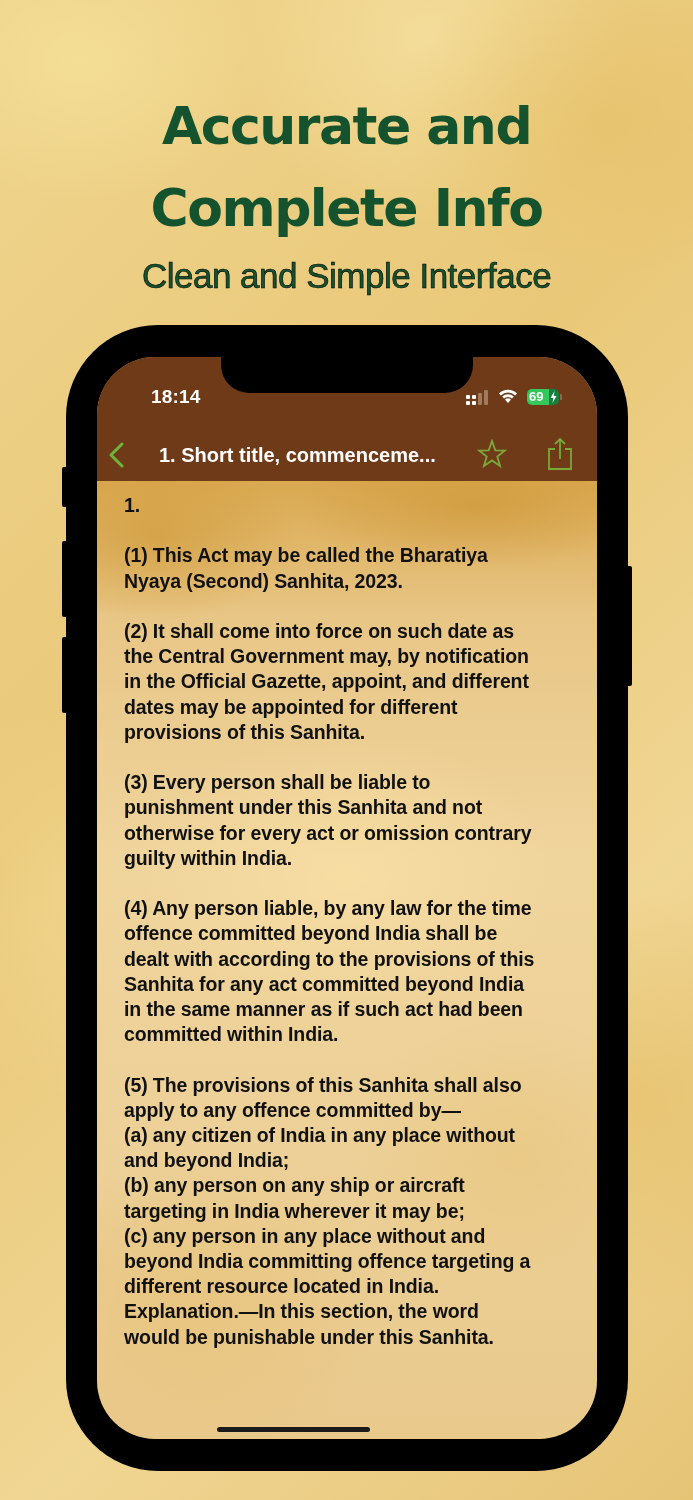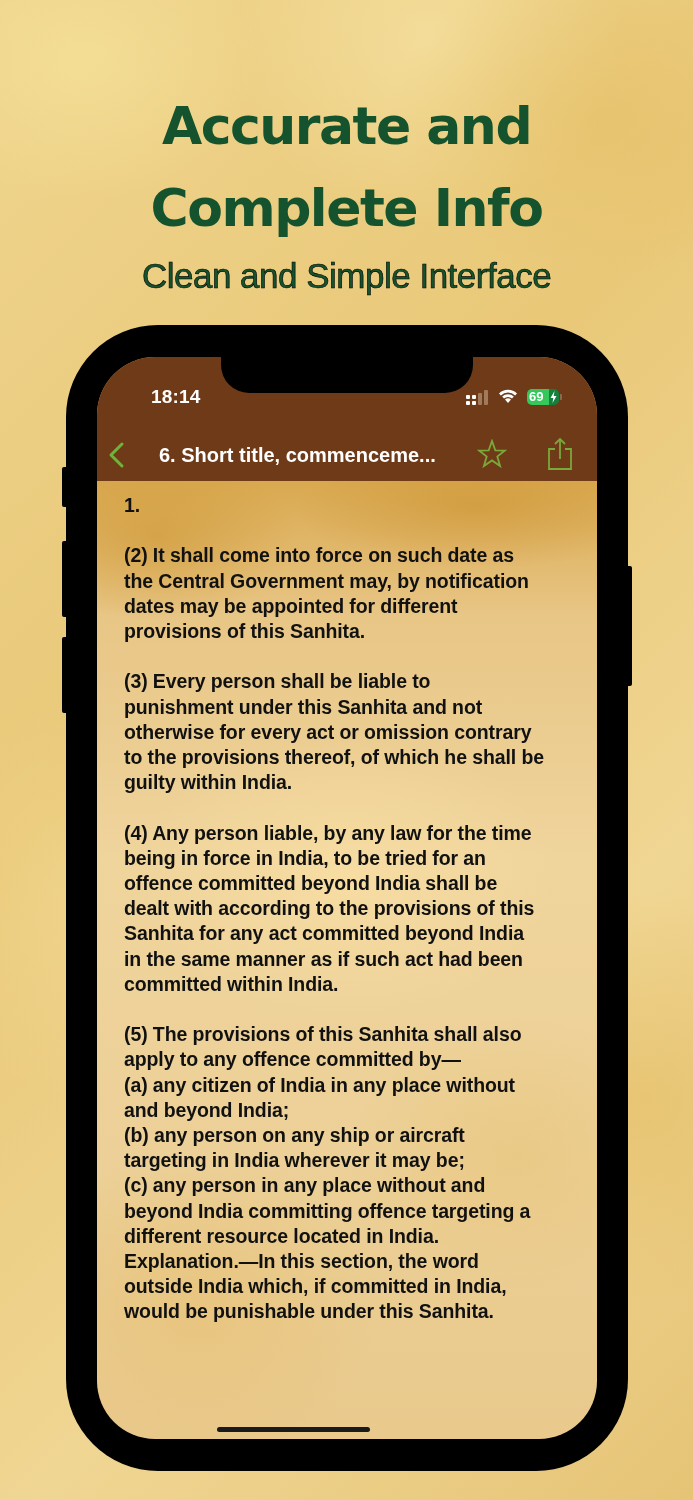--- a/index.html
+++ b/index.html
@@ -131,72 +131,74 @@
       <svg class="battery-bolt" viewBox="0 0 7 12">
         <path d="M4.5 0 L0.5 7 H3.3 L2.5 12 L6.5 5 H3.7 Z" fill="#fff"></path>
       </svg>
     </div>
     <div class="battery-nub"></div>
 
     <svg class="nav-back" viewBox="0 0 18 28">
       <path d="M15 3 L4 14 L15 25" fill="none" stroke="#6fb33a" stroke-width="3" stroke-linecap="round" stroke-linejoin="round"></path>
     </svg>
 
-    <div class="nav-title">6. Short title, commenceme...</div>
+    <div class="nav-title">1. Short title, commenceme...</div>
 
     <svg class="nav-star" viewBox="0 0 30 30">
       <path d="M15 2 L18.3 11.3 L28 11.5 L20.3 17.5 L23.1 27 L15 21.4 L6.9 27 L9.7 17.5 L2 11.5 L11.7 11.3 Z" fill="none" stroke="#7aa83a" stroke-width="1.8" stroke-linejoin="miter"></path>
     </svg>
 
     <svg class="nav-share" viewBox="0 0 26 34">
       <path d="M8 12 H2 V32 H24 V12 H18" fill="none" stroke="#7aa83a" stroke-width="1.8"></path>
       <path d="M13 22 V2" fill="none" stroke="#7aa83a" stroke-width="1.8"></path>
       <path d="M8 7 L13 2 L18 7" fill="none" stroke="#7aa83a" stroke-width="1.8"></path>
     </svg>
   </div>
 
   <div class="content">
     <p>1.</p>
 
+    <p>
+      <span class="line">(1) This Act may be called the Bharatiya</span>
+      <span class="line">Nyaya (Second) Sanhita, 2023.</span>
+    </p>
 
     <p>
       <span class="line">(2) It shall come into force on such date as</span>
       <span class="line">the Central Government may, by notification</span>
+      <span class="line">in the Official Gazette, appoint, and different</span>
       <span class="line">dates may be appointed for different</span>
       <span class="line">provisions of this Sanhita.</span>
     </p>
 
     <p>
       <span class="line">(3) Every person shall be liable to</span>
       <span class="line">punishment under this Sanhita and not</span>
       <span class="line">otherwise for every act or omission contrary</span>
-      <span class="line">to the provisions thereof, of which he shall be</span>
       <span class="line">guilty within India.</span>
     </p>
 
     <p>
       <span class="line">(4) Any person liable, by any law for the time</span>
-      <span class="line">being in force in India, to be tried for an</span>
       <span class="line">offence committed beyond India shall be</span>
       <span class="line">dealt with according to the provisions of this</span>
       <span class="line">Sanhita for any act committed beyond India</span>
       <span class="line">in the same manner as if such act had been</span>
       <span class="line">committed within India.</span>
     </p>
 
     <p>
       <span class="line">(5) The provisions of this Sanhita shall also</span>
       <span class="line">apply to any offence committed by—</span>
       <span class="line">(a) any citizen of India in any place without</span>
       <span class="line">and beyond India;</span>
       <span class="line">(b) any person on any ship or aircraft</span>
       <span class="line">targeting in India wherever it may be;</span>
       <span class="line">(c) any person in any place without and</span>
       <span class="line">beyond India committing offence targeting a</span>
       <span class="line">different resource located in India.</span>
       <span class="line">Explanation.—In this section, the word</span>
-      <span class="line">outside India which, if committed in India,</span>
       <span class="line">would be punishable under this Sanhita.</span>
     </p>
   </div>
 </div>
 
 <div class="home-indicator"></div>
 
 </body></html>

